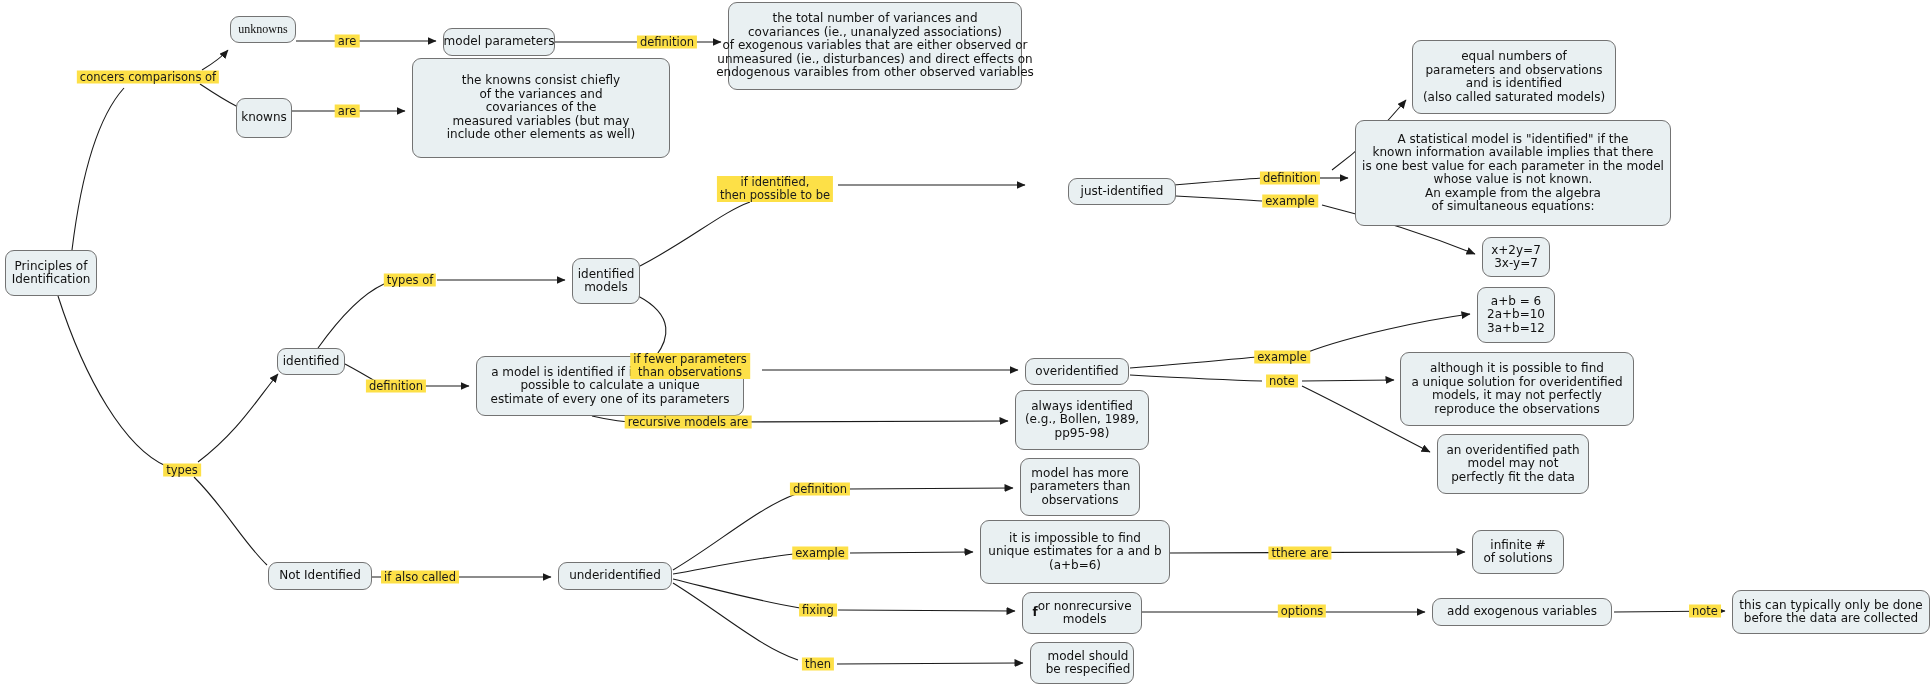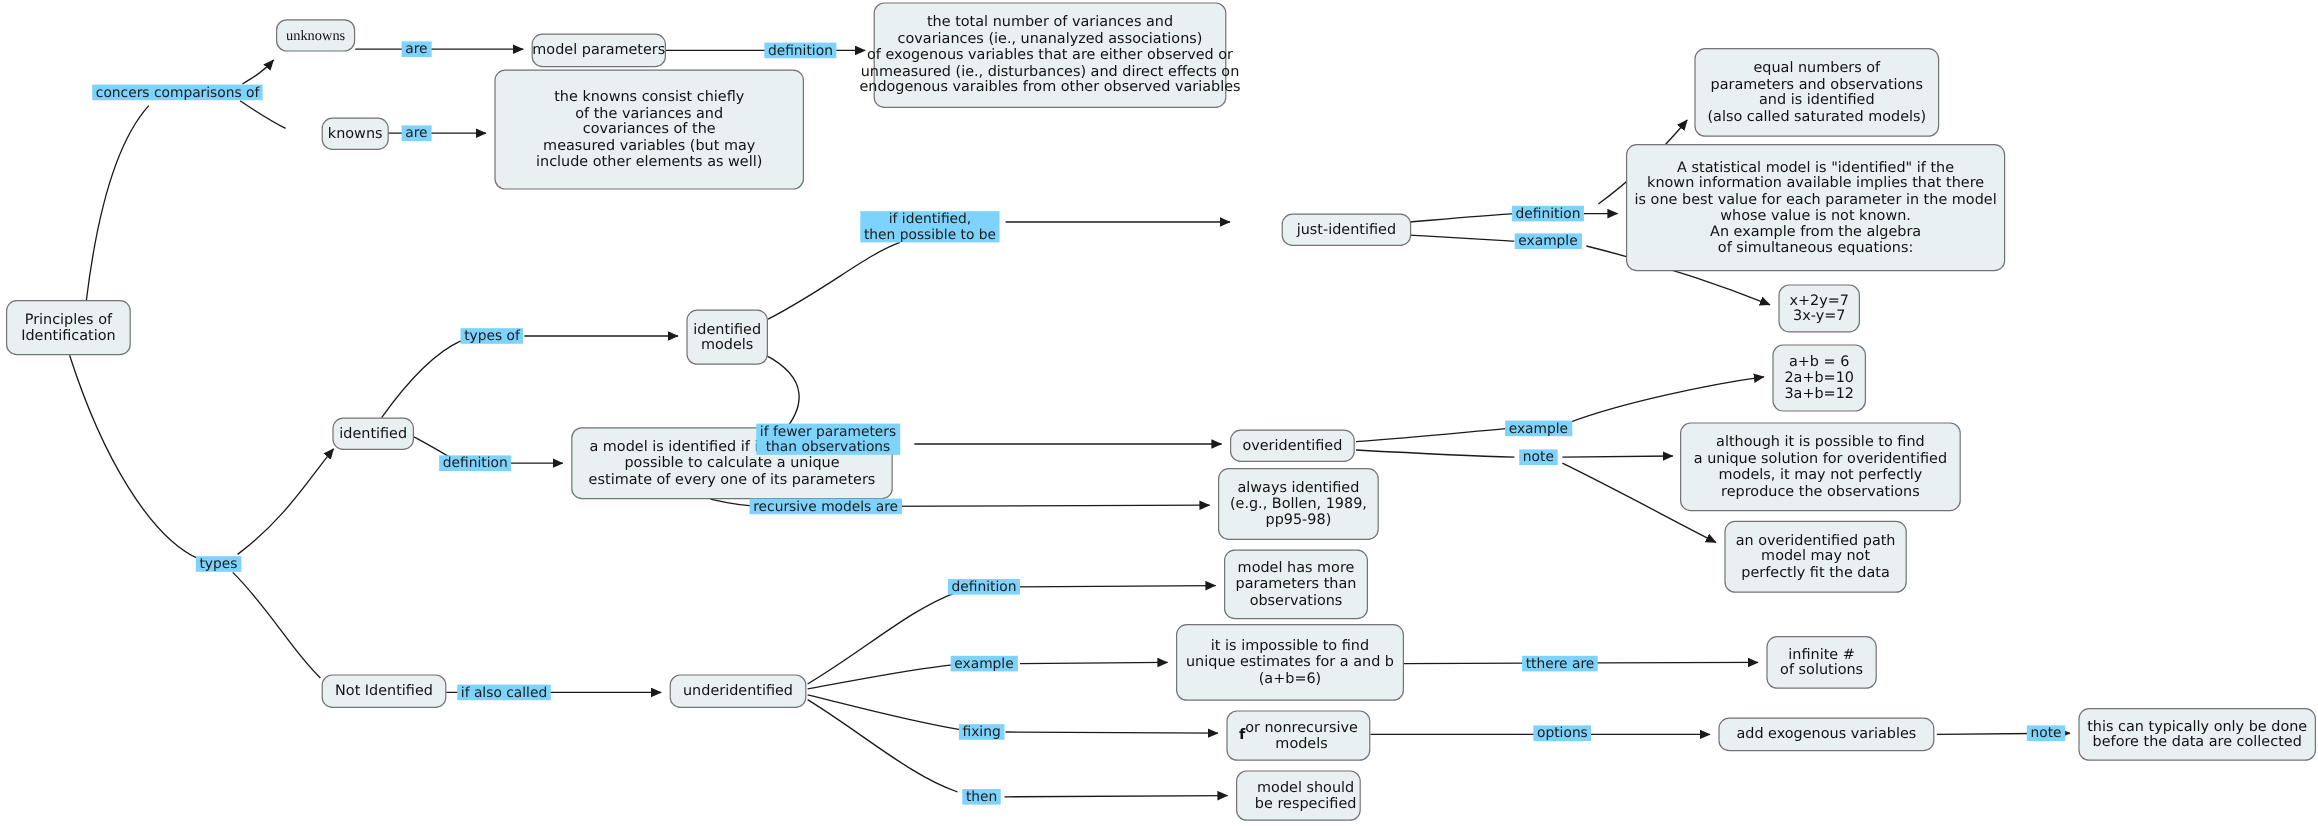--- a/index.html
+++ b/index.html
@@ -23,21 +23,21 @@
     text-align:center;
     white-space:pre;
     display:flex;
     align-items:center;
     justify-content:center;
     padding:2px 4px;
   }
   .edge-label{
     position:absolute;
     transform:translate(-50%,-50%);
-    background:#7dd3fc;
+    background:#fde047;
     color:#1a1a1a;
     font-size:11.5px;
     line-height:13px;
     text-align:center;
     white-space:pre;
     padding:0 3px;
   }
 </style>
 </head>
 <body>
@@ -86,30 +86,30 @@
         <path d="M850,553 L973,552" marker-end="url(#arr)"></path>
         <path d="M673,579 C718,590 758,601 800,608"></path>
         <path d="M838,610 L1015,611" marker-end="url(#arr)"></path>
         <path d="M673,583 C720,612 758,646 798,660"></path>
         <path d="M837,664 L1023,663" marker-end="url(#arr)"></path>
         <path d="M1170,553 L1465,552" marker-end="url(#arr)"></path>
         <path d="M1142,612 L1425,612" marker-end="url(#arr)"></path>
         <path d="M1614,612 L1725,611" marker-end="url(#arr)"></path>
       </g>
   </svg>
-<div class="node" style="left: 5px; top: 250px; width: 104px; height: 46px;">Principles of
+<div class="node" style="left: 5px; top: 250px; width: 92px; height: 46px;">Principles of
 Identification</div>
     <div class="node" style="left: 230px; top: 16px; width: 66px; height: 27px; font-family: Liberation Serif, serif;">unknowns</div>
     <div class="node" style="left: 443px; top: 28px; width: 112px; height: 28px;">model parameters</div>
     <div class="node" style="left: 728px; top: 2px; width: 294px; height: 88px;">the total number of variances and
 covariances (ie., unanalyzed associations)
 of exogenous variables that are either observed or
 unmeasured (ie., disturbances) and direct effects on
 endogenous varaibles from other observed variables</div>
-    <div class="node" style="left: 236px; top: 98px; width: 56px; height: 27px; margin-left: 32px;">knowns</div>
+    <div class="node" style="left: 236px; top: 98px; width: 56px; height: 40px;">knowns</div>
     <div class="node" style="left: 412px; top: 58px; width: 258px; height: 100px;">the knowns consist chiefly
 of the variances and
 covariances of the
 measured variables (but may
 include other elements as well)</div>
     <div class="node" style="left: 572px; top: 258px; width: 68px; height: 46px;">identified
 models</div>
     <div class="node" style="left: 1032px; top: 178px; width: 108px; height: 27px; margin-left: 36px;">just-identified</div>
     <div class="node" style="left: 1412px; top: 40px; width: 204px; height: 74px;">equal numbers of
 parameters and observations

